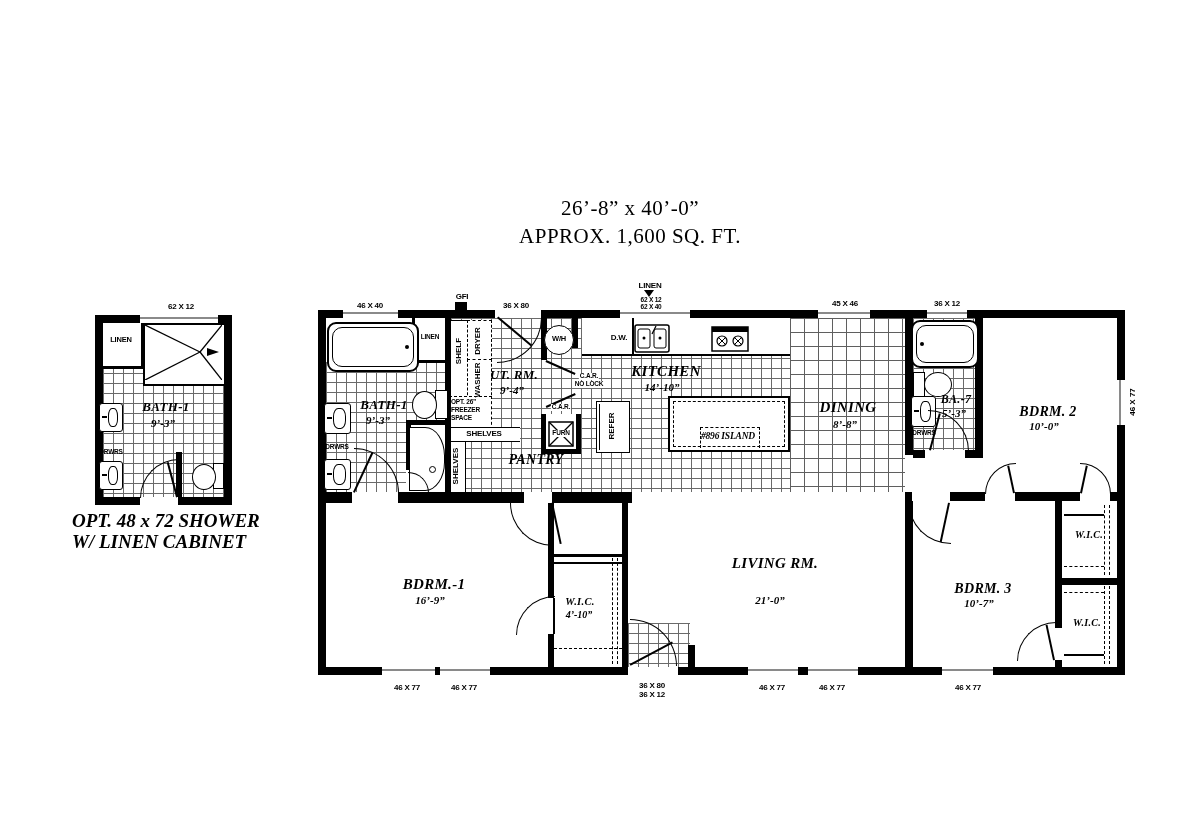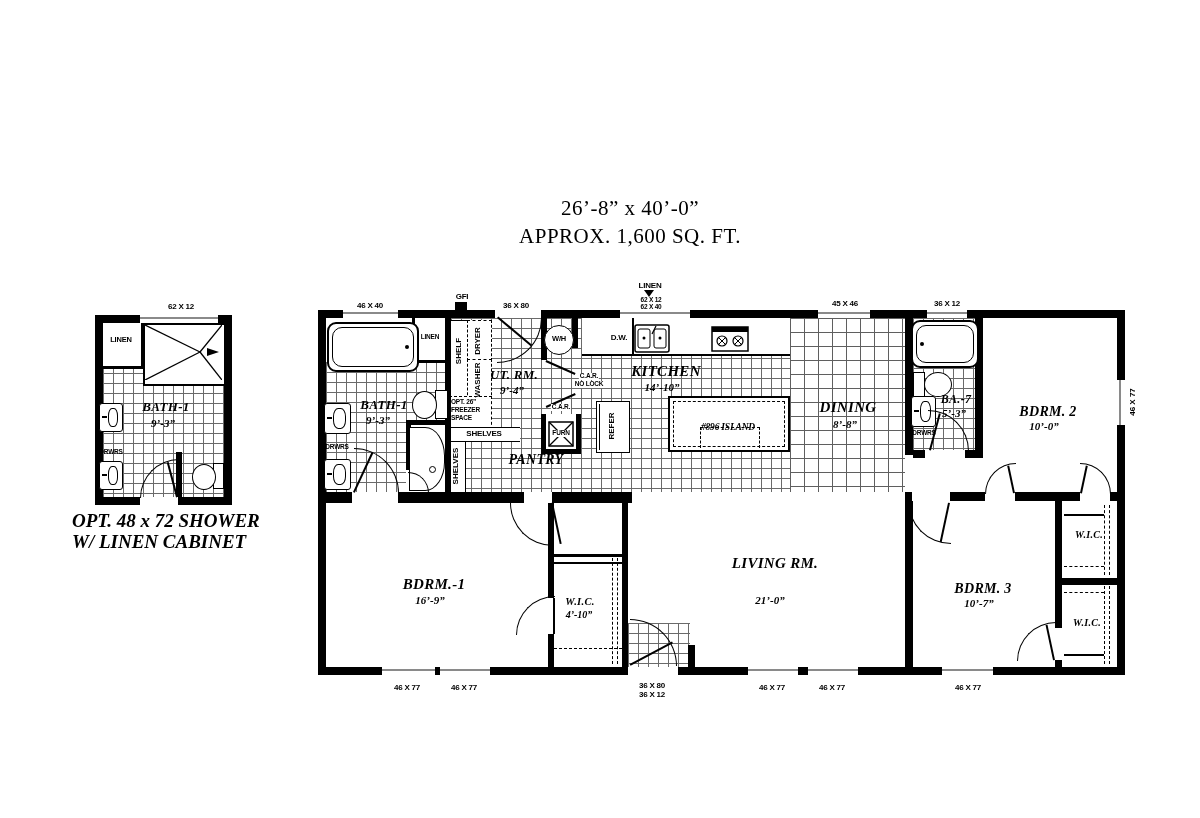--- a/index.html
+++ b/index.html
@@ -302,21 +302,21 @@
   <div class="lbl l tiny" style="left:451px;top:415px">SPACE</div>
   <div class="lbl" style="left:559px;top:335px;font-size:7.5px">W/H</div>
   <div class="lbl" style="left:619px;top:334px">D.W.</div>
   <div class="lbl tiny bgw" style="left:589px;top:373px">C.A.R.</div>
   <div class="lbl tiny bgw" style="left:589px;top:381px">NO LOCK</div>
   <div class="lbl tiny bgw" style="left:561px;top:404px">C.A.R.</div>
   <div class="lbl tiny bgw" style="left:561px;top:430px">FURN</div>
   <div class="vlab" style="left:592px;top:421px;width:40px">REFER</div>
   <div class="lbl" style="left:484px;top:430px">SHELVES</div>
   <div class="vlab" style="left:433px;top:461px;width:46px">SHELVES</div>
-  <div class="lbl" style="left:728px;top:422px;font:italic bold 9.5px 'Liberation Serif',serif">#896 ISLAND</div>
+  <div class="lbl" style="left:728px;top:431px;font:italic bold 9.5px 'Liberation Serif',serif">#896 ISLAND</div>
   <div class="lbl tiny" style="left:337px;top:444px">DRWRS</div>
   <div class="lbl tiny" style="left:924px;top:430px">DRWRS</div>
   <div class="lbl tiny" style="left:430px;top:334px">LINEN</div>
 
   <div class="rname" style="left:384px;top:398px;font-size:13px">BATH-1</div>
   <div class="rdim" style="left:378px;top:415px">9’-3”</div>
   <div class="rname" style="left:514px;top:368px;font-size:13px">UT. RM.</div>
   <div class="rdim" style="left:512px;top:385px">9’-4”</div>
   <div class="rname" style="left:666px;top:364px;font-size:15px">KITCHEN</div>
   <div class="rdim" style="left:662px;top:382px">14’-10”</div>

